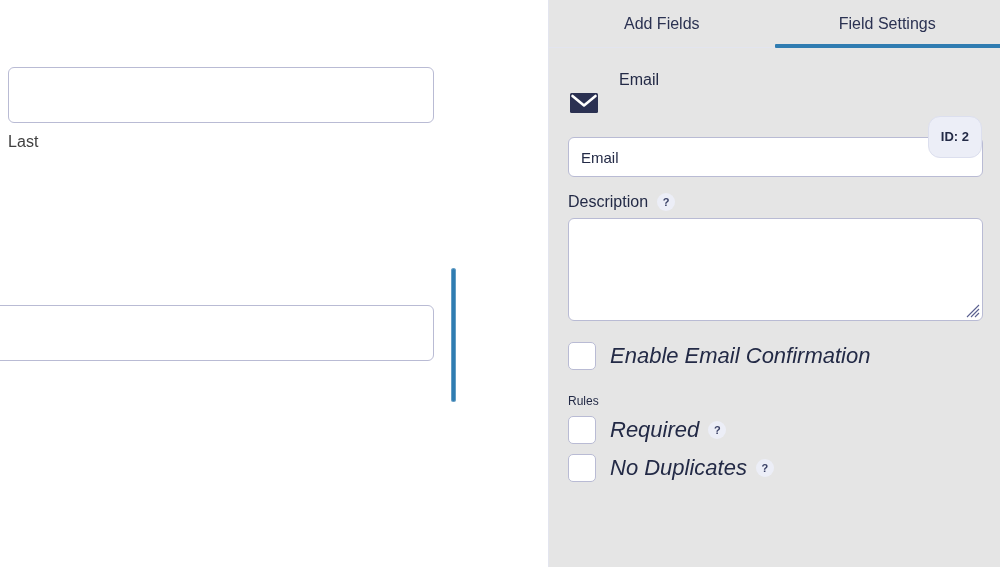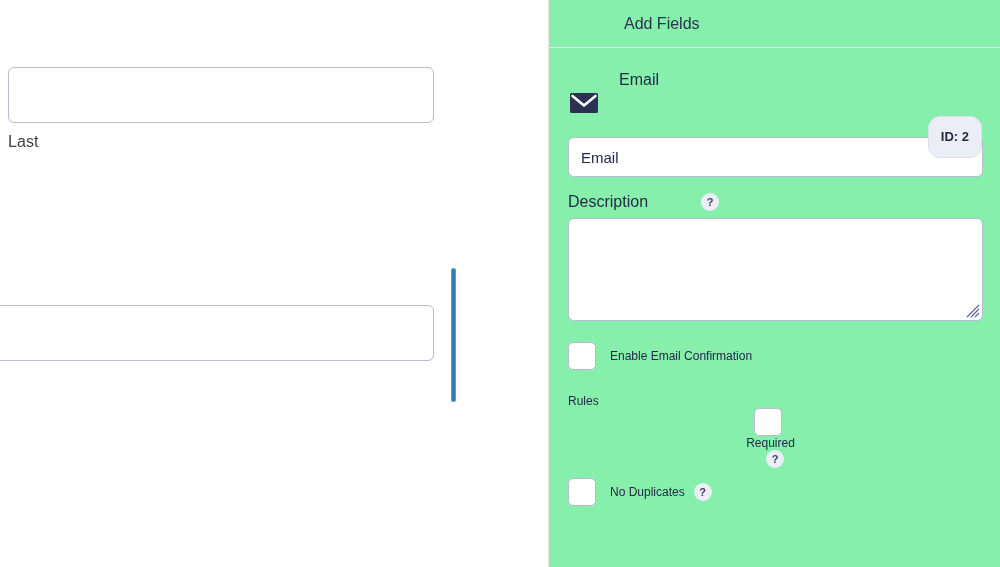--- a/index.html
+++ b/index.html
@@ -74,21 +74,21 @@
     left: 548px; top: 0;
     width: 1px; height: 567px;
     background: #e3e5ef;
   }
 
   
   #settings-panel {
     position: absolute;
     left: 549px; top: 0;
     width: 451px; height: 567px;
-    background: #86efac;
+    background: #e5e5e5;
   }
 
   
   #tabs {
     position: relative;
     height: 47px;
     display: flex;
     border-bottom: 1px solid #e3e5ef;
   }
   .tab {
@@ -174,21 +174,20 @@
     color: #232a46;
     padding: 0 12px;
     outline: none;
   }
   #setting-label-input { margin-top: 19px; }
 
   .field-label-row {
     display: flex;
     align-items: center;
     margin: 16px 0 7px 0;
-    gap: 44px;
   }
   .field-label-text {
     font-size: 16px;
     color: #232a46;
     margin-right: 9px;
   }
   .help-icon {
     display: inline-flex;
     align-items: center;
     justify-content: center;
@@ -236,31 +235,32 @@
     box-sizing: border-box;
     width: 28px; height: 28px;
     flex: 0 0 28px;
     border: 1px solid #b9bbd4;
     border-radius: 5px;
     background: #ffffff;
     margin-right: 14px;
     cursor: pointer;
   }
   .checkbox-label {
-    font-size: 12px;
+    font-size: 22px;
     color: #232a46;
     margin-right: 9px;
+    font-style: italic;
   }
 
   #rules-heading {
     font-size: 12px;
     color: #232a46;
     margin-top: 24px;
   }
-  #rule-required-row { margin-top: 0; flex-direction: column; }
+  #rule-required-row { margin-top: 8px; }
   #rule-no-duplicates-row { margin-top: 10px; align-items: center; }
 </style>
 </head>
 <body>
 
 <div id="form-preview">
 
   <input class="preview-input" id="preview-field-first-input" type="text" placeholder="" style="">
 
   <div id="preview-field-last-label">Last</div>
@@ -270,20 +270,23 @@
   <div id="drop-indicator"></div>
 </div>
 
 <div id="panel-divider"></div>
 
 <div id="settings-panel">
 
   <div id="tabs">
     <div class="tab">
       <span>Add Fields</span>
+    </div>
+    <div class="tab active">
+      <span>Field Settings</span>
     </div>
   </div>
 
   <div id="field-header">
 
     <div id="field-type-icon">
       <svg width="30" height="30" viewBox="0 0 30 30" xmlns="http://www.w3.org/2000/svg">
         <rect x="1" y="5" width="28" height="20" rx="1.5" fill="#2b3152"></rect>
         <path d="M3.5 8 L15 17.5 L26.5 8" fill="none" stroke="#ffffff" stroke-width="2.6" stroke-linecap="round" stroke-linejoin="round"></path>
       </svg>

